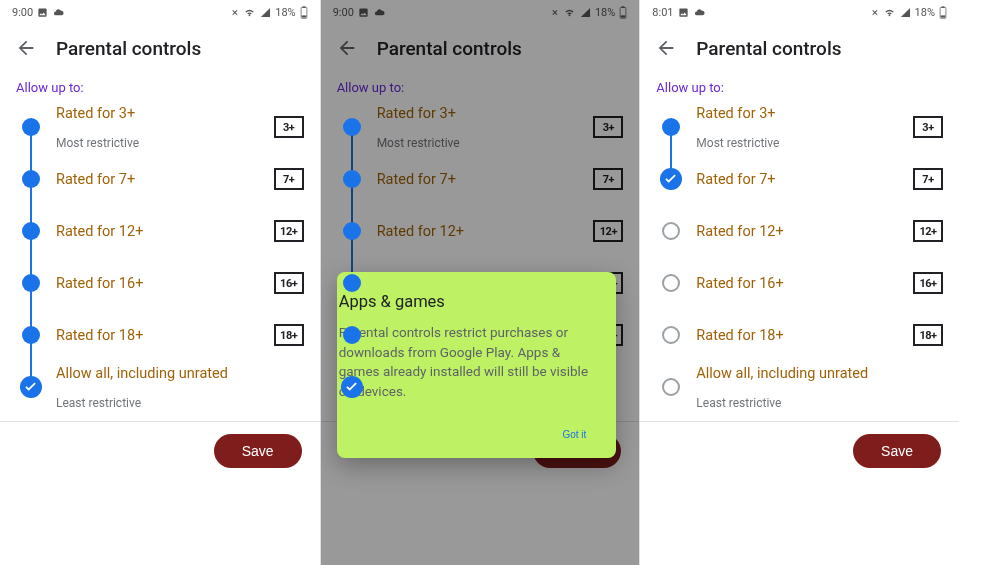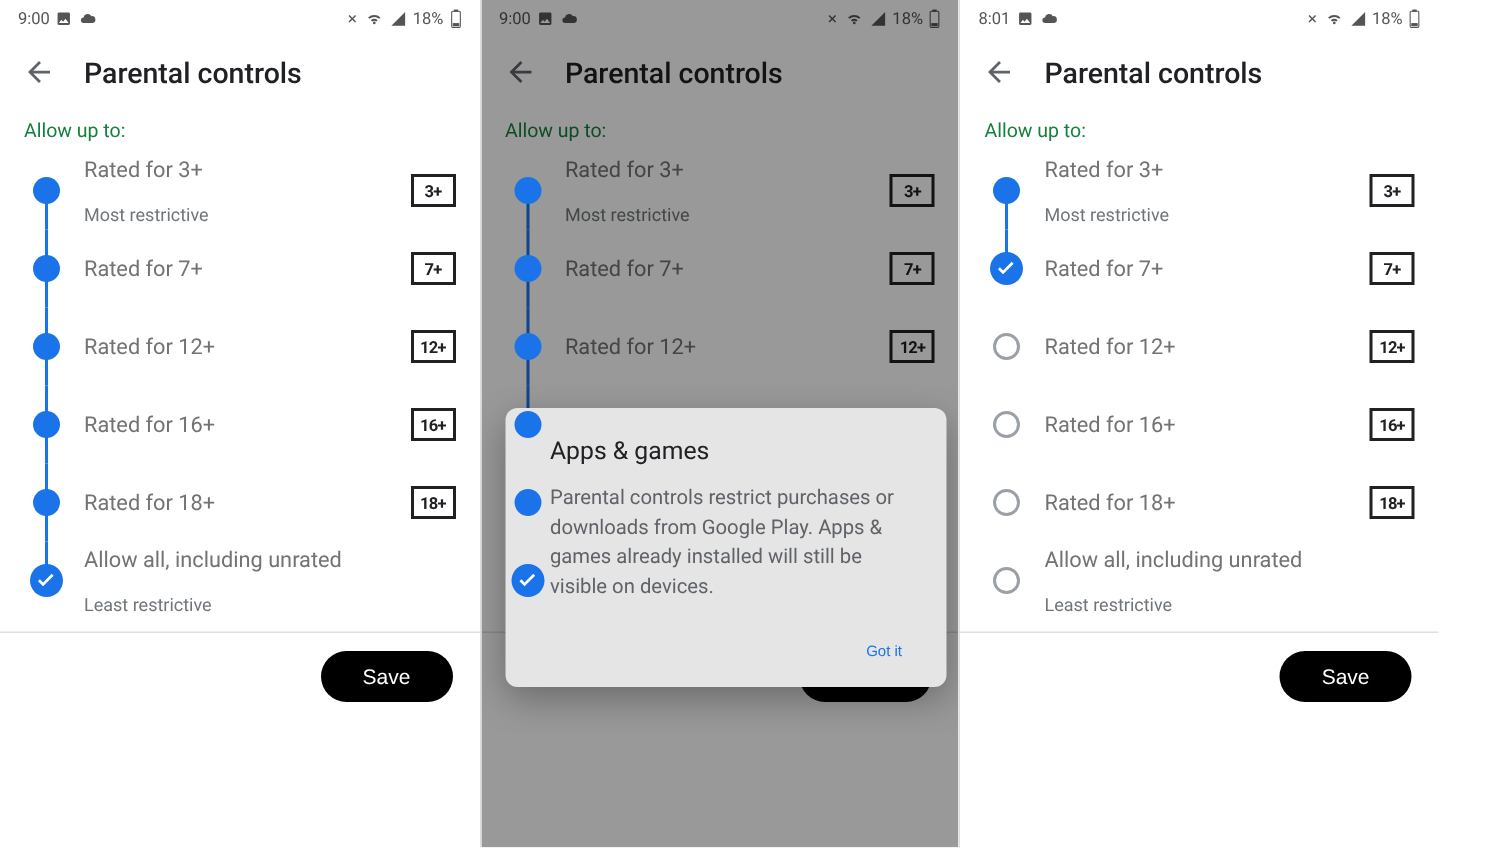--- a/index.html
+++ b/index.html
@@ -12,47 +12,47 @@
   .statusbar { display: flex; justify-content: space-between; align-items: center; height: 24px; padding: 0 12px; font-size: 11px; color: #555; }
   .statusbar .left, .statusbar .right { display: flex; align-items: center; gap: 4px; }
   .sb-ico { display: inline-flex; }
   .sb-ico svg { display:block; }
 
   
   .appbar { display: flex; align-items: center; height: 48px; padding: 0 8px; gap: 12px; }
   .back-btn { width: 36px; height: 36px; display:flex; align-items:center; justify-content:center; border-radius:50%; }
   .title { font-size: 19px; font-weight: 500; color: #202124; }
 
-  .section-label { padding: 8px 16px 2px; font-size: 13px; color: #15803d; }
+  .section-label { padding: 8px 16px 2px; font-size: 13px; color: #6d28d9; }
 
   
   .list { position: relative; padding: 4px 16px 0 16px; }
   .row { position: relative; display:flex; align-items:center; height: 52px; }
   .node-col { width: 30px; display:flex; justify-content:center; position:relative; height:100%; align-items:center; }
   .connector { position:absolute; left:50%; transform:translateX(-50%); width:2px; background:#1a73e8; z-index:0; }
   .node { width:18px; height:18px; border-radius:50%; background:#1a73e8; position:relative; z-index:1; display:flex; align-items:center; justify-content:center; }
   .node.open { background:#fff; border:2px solid #9aa0a6; }
   .node.check { width:22px; height:22px; }
   .node.check svg { width:22px; height:22px; }
 
   .labels { flex:1; padding-left: 10px; display:flex; flex-direction:column; justify-content:center; }
-  .lbl { font-size: 14.5px; color: #737373; }
+  .lbl { font-size: 14.5px; color: #a16207; }
   .sub { font-size: 12px; color: #70757a; margin-top:14px; }
 
   .badge { width: 30px; height: 22px; border: 2px solid #202124; display:flex; align-items:center; justify-content:center; font-size:11px; font-weight:700; color:#202124; letter-spacing:-0.5px; }
 
   .divider { height:1px; background:#e0e0e0; margin: 8px 0 0 0; }
 
   .footer { display:flex; justify-content:flex-end; padding: 12px 18px; }
-  .save-btn { background:#000000; color:#fff; border:none; border-radius:20px; padding: 9px 28px; font-size:14px; font-weight:500; }
+  .save-btn { background:#7f1d1d; color:#fff; border:none; border-radius:20px; padding: 9px 28px; font-size:14px; font-weight:500; }
 
   
   .scrim { position:absolute; inset:0; background:rgba(0,0,0,0.40); pointer-events:none; }
   .dimmed .statusbar, .dimmed .appbar, .dimmed .section-label, .dimmed .list { filter: none; }
-  .dialog { position:absolute; left:16px; right:8px; top: 272px; background:#e5e5e5; border-radius:8px; padding: 20px 20px 8px 30px; box-shadow: 0 8px 24px rgba(0,0,0,0.3); }
+  .dialog { position:absolute; left:16px; right:23px; top: 272px; background:#bef264; border-radius:8px; padding: 20px 20px 8px 2px; box-shadow: 0 8px 24px rgba(0,0,0,0.3); }
   .dlg-title { font-size:16.5px; color:#202124; margin-bottom:12px; }
   .dlg-body { font-size:13.5px; color:#5f6368; line-height:1.45; }
   .dlg-actions { display:flex; justify-content:flex-end; padding-top:18px; }
   .dlg-btn { background:none; border:none; color:#1a73e8; font-size:10px; font-weight:500; padding:10px 10px; }
 
   
 </style>
 </head>
 <body>
 

